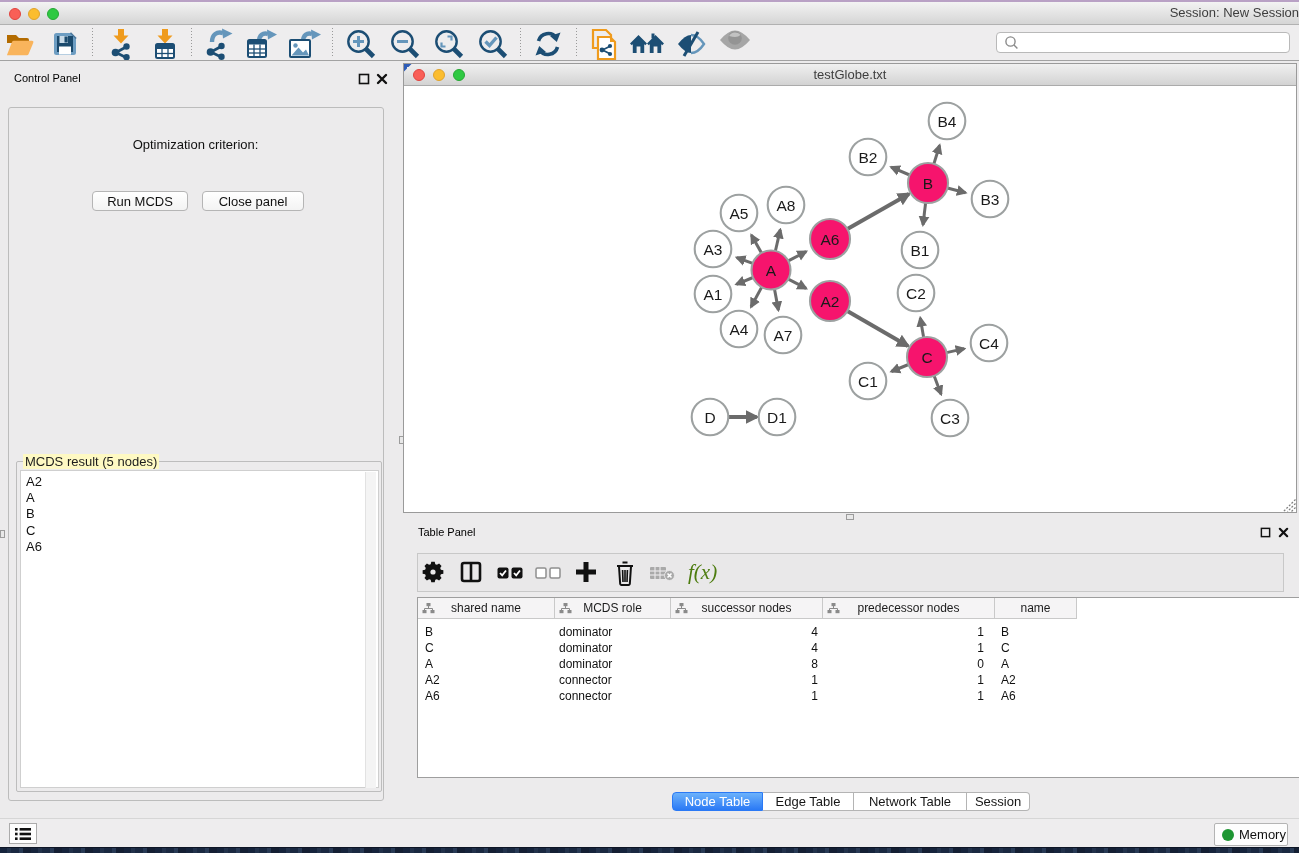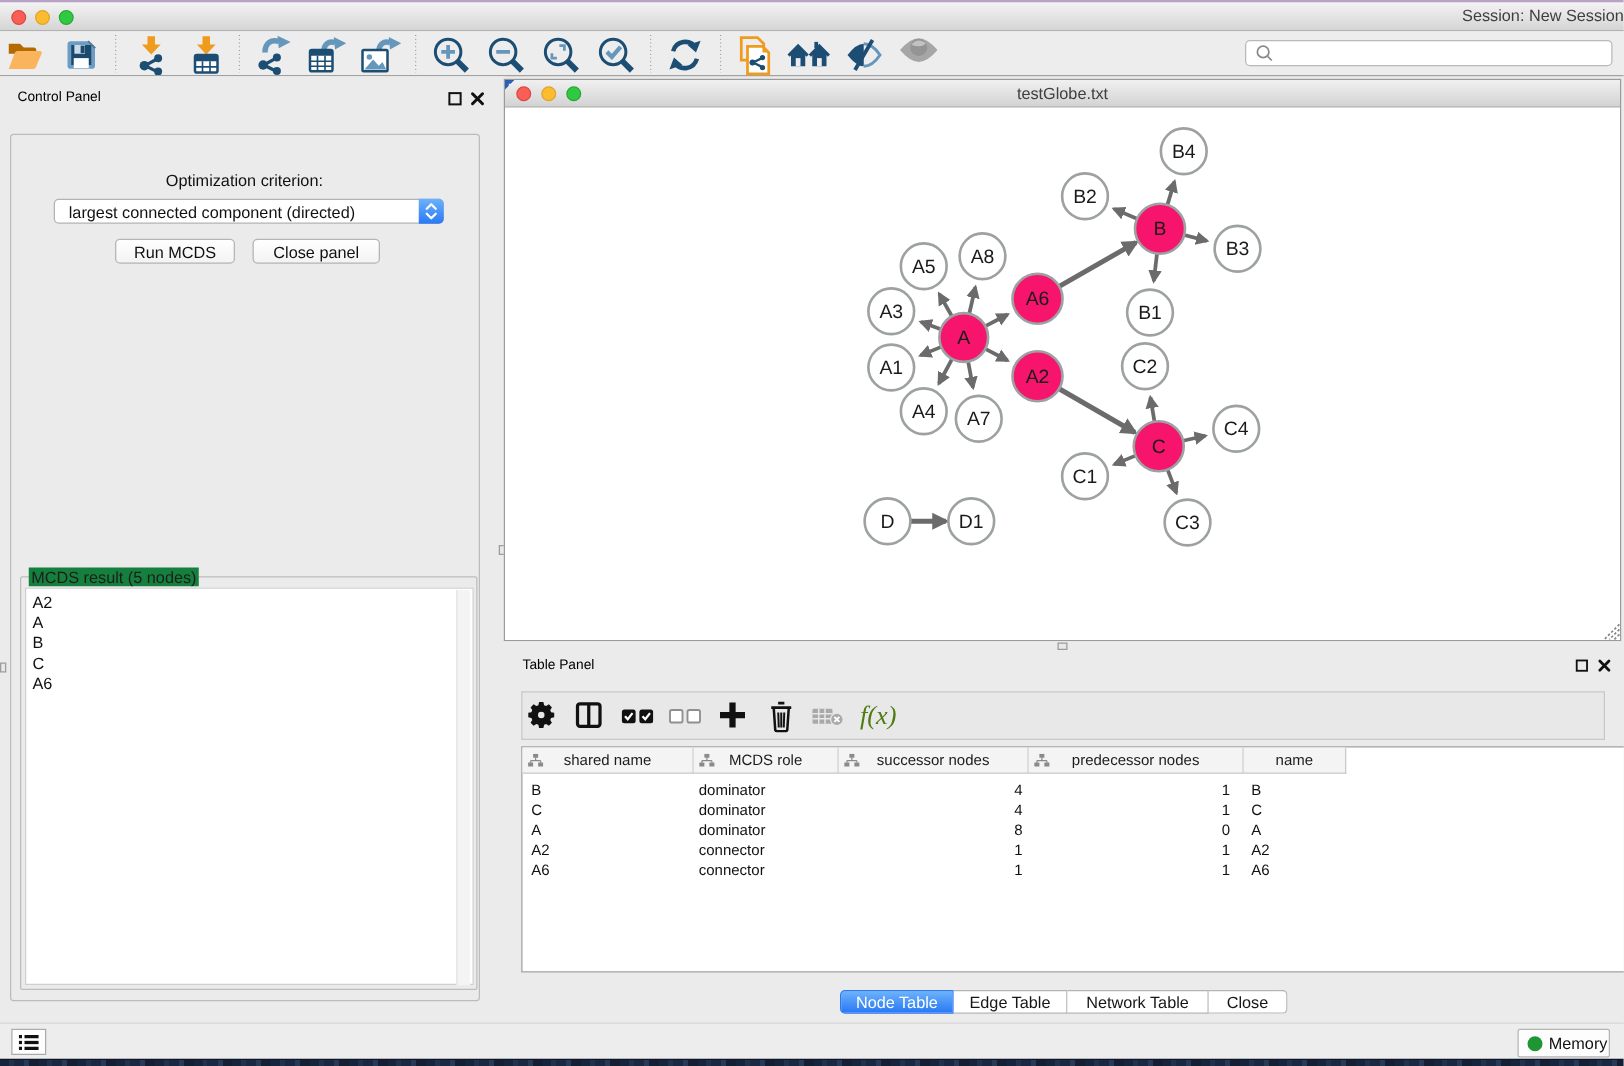--- a/index.html
+++ b/index.html
@@ -40,21 +40,21 @@
 .btn { position:absolute; height:20px; background:linear-gradient(#ffffff,#f3f3f3);
   border:1px solid #b5b5b5; border-radius:4px; font-size:13px; color:#111;
   display:flex; align-items:center; justify-content:center; }
 #dropdown { position:absolute; left:43px; top:98px; width:312px; height:20px; background:#fff;
   border:1px solid #b2b2b2; border-radius:4px; font-size:13px; color:#111; line-height:19px;
   padding-left:11px; }
 #ddcap { position:absolute; right:-1px; top:-1px; width:20px; height:20px; border-radius:0 4px 4px 0;
   background:linear-gradient(#6cb2fb,#2a79f5); }
 #groupbox { position:absolute; left:16px; top:400px; width:366px; height:331px;
   border:1px solid #bdbdbd; border-radius:2px; }
-#grouplabel { position:absolute; left:6px; top:-8px; background:#15803d; padding:0 2px;
+#grouplabel { position:absolute; left:6px; top:-8px; background:#fef9c3; padding:0 2px;
   font-size:13px; color:#1d1d1d; }
 #mcdslist { position:absolute; left:3px; top:8px; width:359px; height:318px; background:#fff;
   border:1px solid #cfcfcf; font-size:13px; color:#111; padding:3px 0 0 5px; line-height:16.2px; }
 #mcdsscroll { position:absolute; right:2px; top:1px; width:11px; height:316px; background:#f4f4f4;
   border-left:1px solid #e2e2e2; }
 
 
 #vdivider { left:391px; top:61px; width:13px; height:757px; background:#ecebec; }
 #vhandle { position:absolute; left:8px; top:375px; width:6px; height:8px; background:#e8e8e8; border:1px solid #9c9c9c; }
 
@@ -288,28 +288,20 @@
 <div id="cpanel" class="abs">
   <div class="paneltitle" style="position:absolute;left:14px;top:11px">Control Panel</div>
   <svg class="winbtn" style="left:358px;top:12px" width="12" height="12" viewBox="0 0 12 12">
     <rect x="1.5" y="1.5" width="9" height="9" fill="none" stroke="#111" stroke-width="1.6"></rect>
   </svg>
   <svg class="winbtn" style="left:376px;top:12px" width="12" height="12" viewBox="0 0 12 12">
     <path d="M2 2 L10 10 M10 2 L2 10" stroke="#111" stroke-width="2.4" stroke-linecap="round"></path>
   </svg>
   <div id="cptabpane"></div>
   <div style="position:absolute;left:0;top:76px;width:391px;text-align:center;font-size:13px;color:#111">Optimization criterion:</div>
-  <div id="dropdown">largest connected component (directed)
-    <div id="ddcap">
-      <svg width="20" height="20" viewBox="0 0 20 20">
-        <path d="M6.4 8 L10 4.4 L13.6 8" fill="none" stroke="#fff" stroke-width="1.8" stroke-linecap="round" stroke-linejoin="round"></path>
-        <path d="M6.4 12 L10 15.6 L13.6 12" fill="none" stroke="#fff" stroke-width="1.8" stroke-linecap="round" stroke-linejoin="round"></path>
-      </svg>
-    </div>
-  </div>
   <div class="btn" style="left:92px;top:130px;width:96px">Run MCDS</div>
   <div class="btn" style="left:202px;top:130px;width:102px">Close panel</div>
   <div id="groupbox">
     <div id="grouplabel">MCDS result (5 nodes)</div>
     <div id="mcdslist">A2<br>A<br>B<br>C<br>A6
       <div id="mcdsscroll"></div>
     </div>
   </div>
 </div>
 
@@ -557,21 +549,21 @@
 <div class="cell num" style="left:405px;width:161px">1</div>
 <div class="cell" style="left:583px">A6</div>
       </div>
 </div>
 </div>
 
 <div class="tabs" id="btabs">
   <div class="tab sel" style="width:91px">Node Table</div>
   <div class="tab" style="width:91px">Edge Table</div>
   <div class="tab" style="width:113px">Network Table</div>
-  <div class="tab" style="width:63px">Close</div>
+  <div class="tab" style="width:63px">Session</div>
 </div>
 
 <div id="statusbar" class="abs">
   <div id="listbtn">
       <svg width="16" height="14" viewBox="0 0 16 14" style="position:absolute;left:5px;top:3px">
 <g fill="#111">
           <rect x="0" y="1" width="2.6" height="2.6"></rect>
           <rect x="0" y="5.7" width="2.6" height="2.6"></rect>
           <rect x="0" y="10.4" width="2.6" height="2.6"></rect>
 <rect x="4.6" y="1" width="11.4" height="2.6"></rect>

